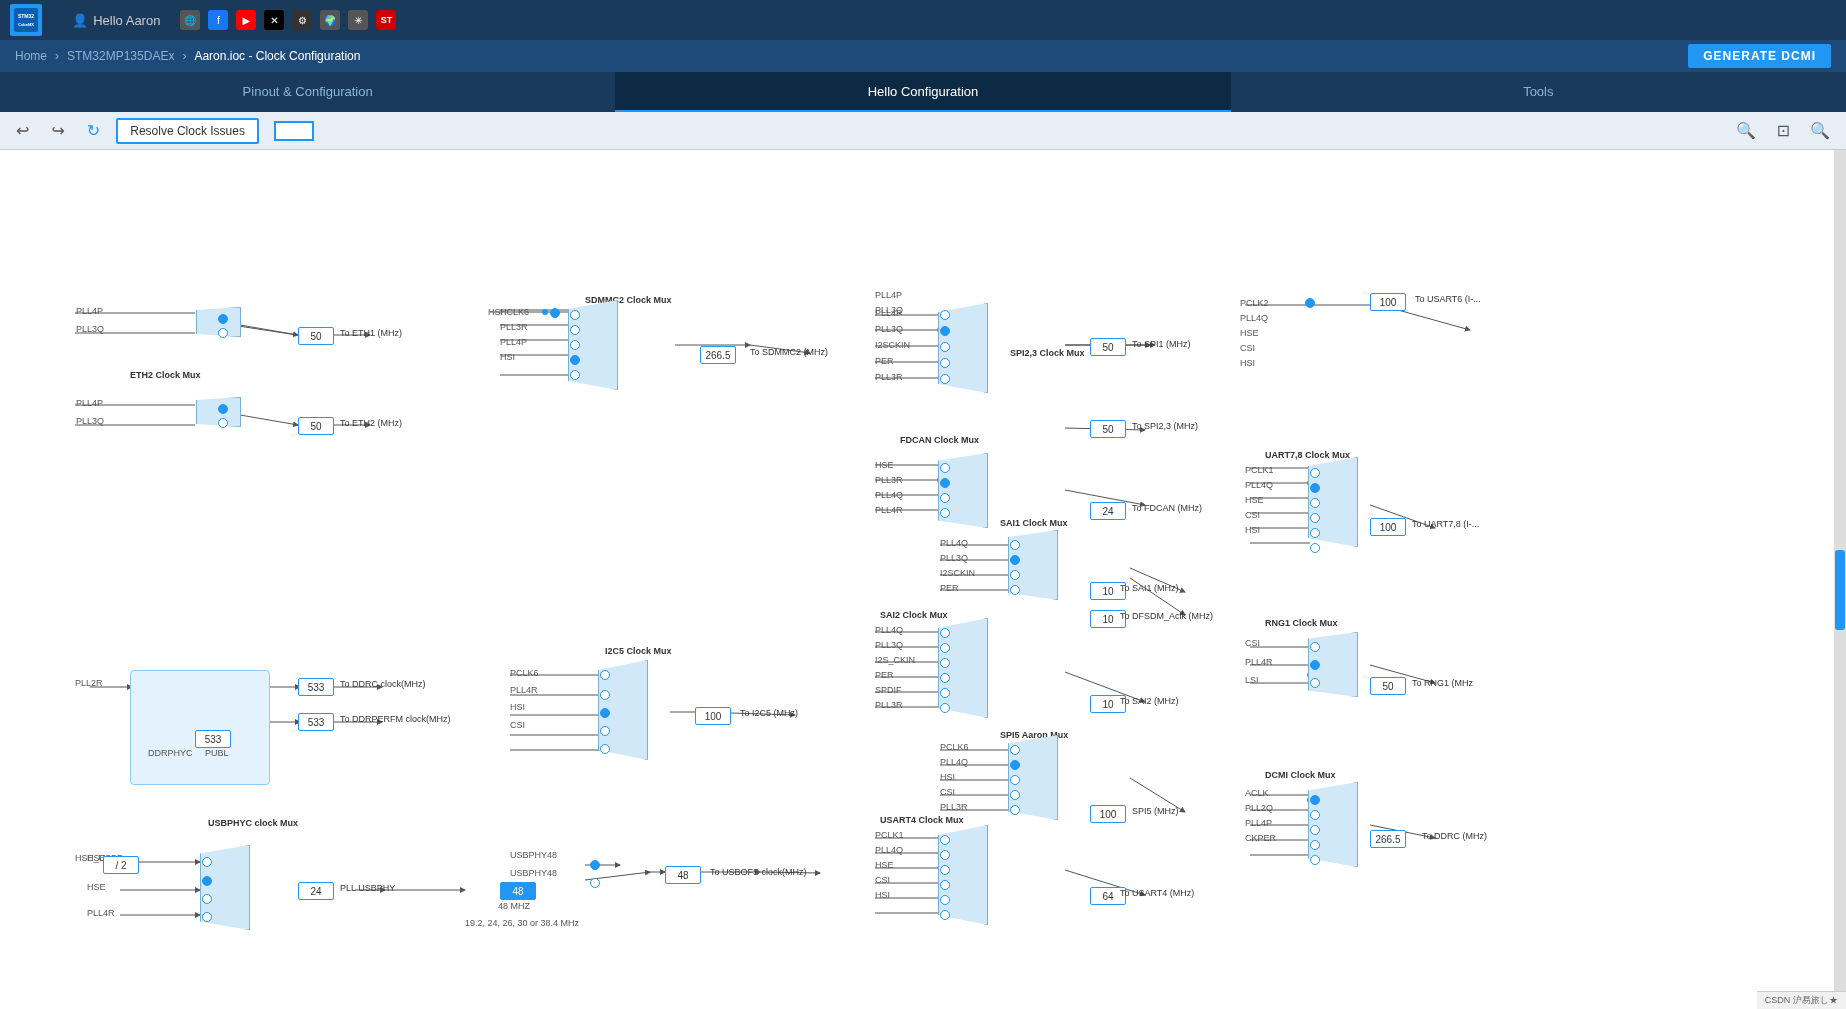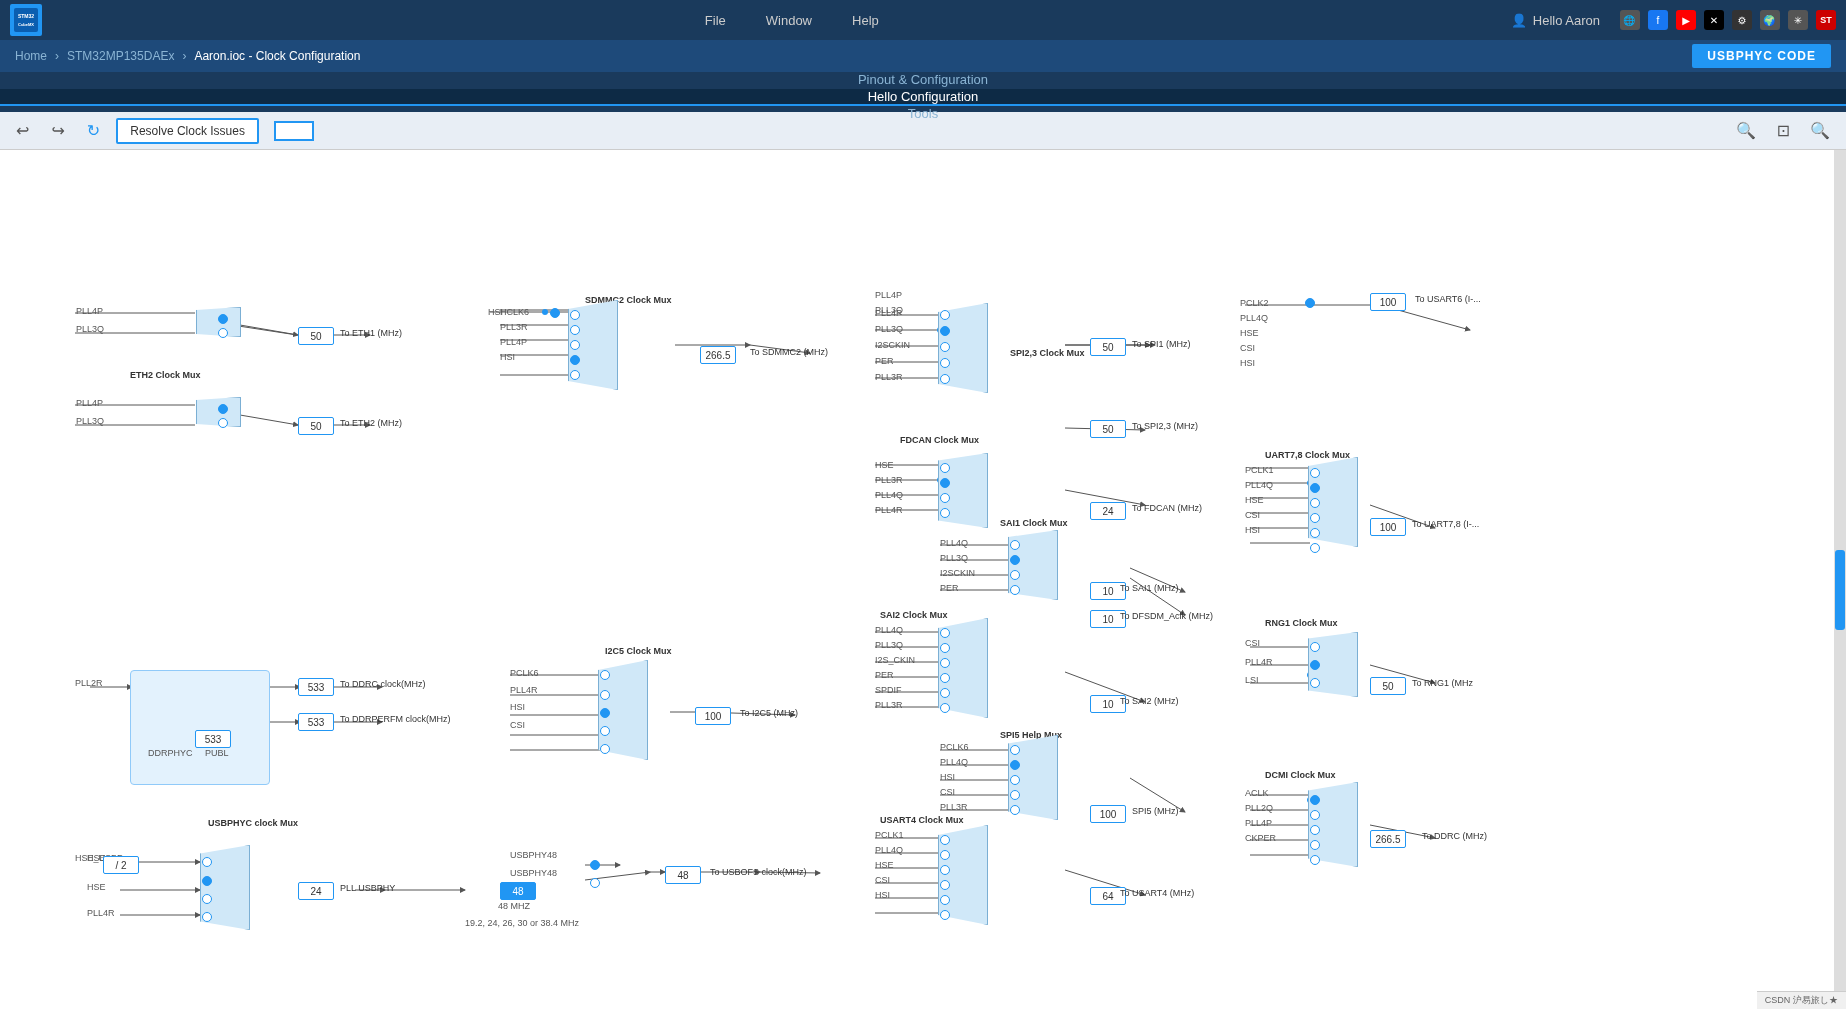--- a/index.html
+++ b/index.html
@@ -24,21 +24,21 @@
     .breadcrumb-item { color: #8ab4d4; font-size: 12px; cursor: pointer; }
     .breadcrumb-sep { color: #8ab4d4; font-size: 12px; }
     .breadcrumb-item.active { color: white; }
     .gen-code-btn {
       margin-left: auto; background: #2196F3; color: white; border: none; padding: 5px 15px;
       font-size: 12px; font-weight: bold; cursor: pointer; border-radius: 2px; letter-spacing: 1px;
     }
 
     
     .tab-bar {
-      display: flex; background: #1a3a5c; height: 40px; flex-direction: column;
+      display: flex; background: #1a3a5c; height: 40px;
     }
     .tab {
       flex: 1; display: flex; align-items: center; justify-content: center;
       color: #8ab4d4; font-size: 13px; cursor: pointer; border-bottom: 2px solid transparent;
     }
     .tab.active { color: white; border-bottom: 2px solid #2196F3; background: #0d2a45; }
 
     
     .toolbar {
       display: flex; align-items: center; background: #e8eef5; height: 38px; padding: 0 10px; gap: 10px;
@@ -124,25 +124,20 @@
 
 <div class="top-bar">
   <div class="logo">
     <div class="logo-box">
       <svg width="28" height="28" viewBox="0 0 28 28">
         <rect x="2" y="2" width="24" height="24" rx="2" fill="#0a5eb0"></rect>
         <text x="14" y="12" text-anchor="middle" font-size="5" fill="white" font-weight="bold">STM32</text>
         <text x="14" y="20" text-anchor="middle" font-size="4" fill="white">CubeMX</text>
       </svg>
     </div>
-  </div>
-  <div class="top-nav">
-    <span class="top-nav-item">File</span>
-    <span class="top-nav-item">Window</span>
-    <span class="top-nav-item">Help</span>
   </div>
   <div class="user-menu">
     <span>👤</span>
     <span>Hello Aaron</span>
   </div>
   <div class="social-icons">
     <div class="social-icon">🌐</div>
     <div class="social-icon" style="background:#1877F2;">f</div>
     <div class="social-icon" style="background:#FF0000;">▶</div>
     <div class="social-icon" style="background:#000;">✕</div>
@@ -152,21 +147,21 @@
     <div class="social-icon" style="background:#c00; font-weight:bold; font-size:9px;">ST</div>
   </div>
 </div>
 
 <div class="breadcrumb-bar">
   <span class="breadcrumb-item">Home</span>
   <span class="breadcrumb-sep">›</span>
   <span class="breadcrumb-item">STM32MP135DAEx</span>
   <span class="breadcrumb-sep">›</span>
   <span class="breadcrumb-item active">Aaron.ioc - Clock Configuration</span>
-  <button class="gen-code-btn">USBPHYC CODE</button>
+  <button class="gen-code-btn">GENERATE DCMI</button>
 </div>
 
 <div class="tab-bar">
   <div class="tab">Pinout &amp; Configuration</div>
   <div class="tab active">Hello Configuration</div>
   <div class="tab">Tools</div>
 </div>
 
 <div class="toolbar">
   <button class="toolbar-btn">↩</button>
@@ -501,21 +496,21 @@
   <div class="radio-dot" style="left:940px;top:478px;"></div>
   <div class="radio-dot" style="left:940px;top:493px;"></div>
   <div class="radio-dot" style="left:940px;top:508px;"></div>
   <div class="radio-dot" style="left:940px;top:523px;"></div>
   <div class="radio-dot" style="left:940px;top:538px;"></div>
   <div class="radio-dot" style="left:940px;top:553px;"></div>
 
   <div class="val-box" style="left:1090px;top:545px;">10</div>
   <div class="to-label" style="left:1120px;top:546px;">To SAI2 (MHz)</div>
 
-  <div class="mux-label" style="left:1000px;top:580px;">SPI5 Help Mux</div>
+  <div class="mux-label" style="left:1000px;top:580px;">SPI5 Aaron Mux</div>
   <div class="pll-label" style="left:940px;top:592px;">PCLK6</div>
   <div class="pll-label" style="left:940px;top:607px;">PLL4Q</div>
   <div class="pll-label" style="left:940px;top:622px;">HSI</div>
   <div class="pll-label" style="left:940px;top:637px;">CSI</div>
   <div class="pll-label" style="left:940px;top:652px;">PLL3R</div>
 
   <div class="mux-shape" style="left:1008px;top:585px;width:50px;height:85px;"></div>
 
   <div class="radio-dot" style="left:1010px;top:595px;"></div>
   <div class="radio-dot selected" style="left:1010px;top:610px;"></div>

